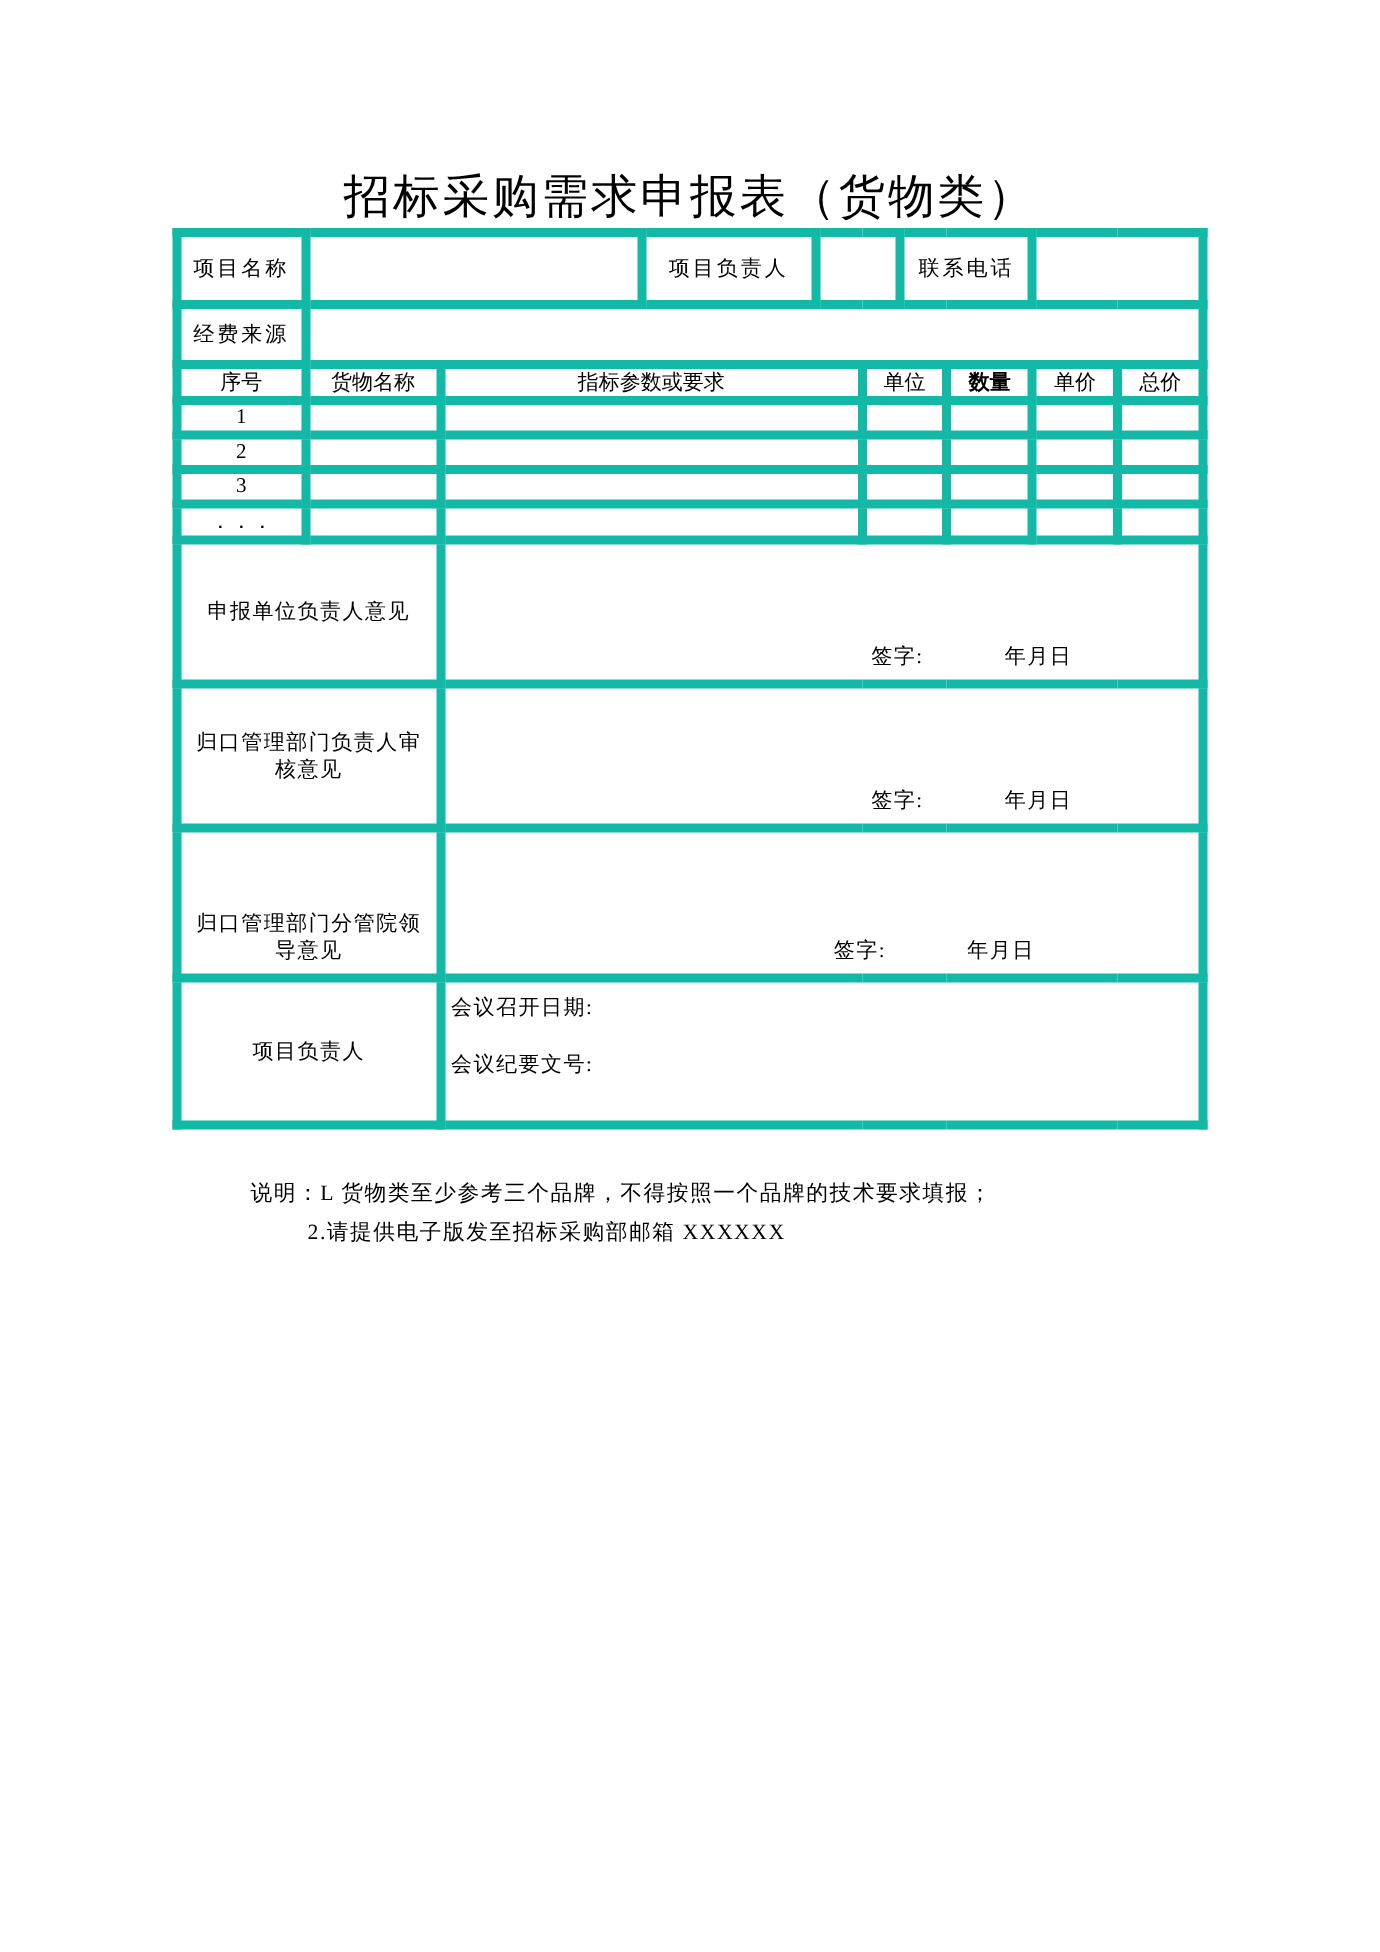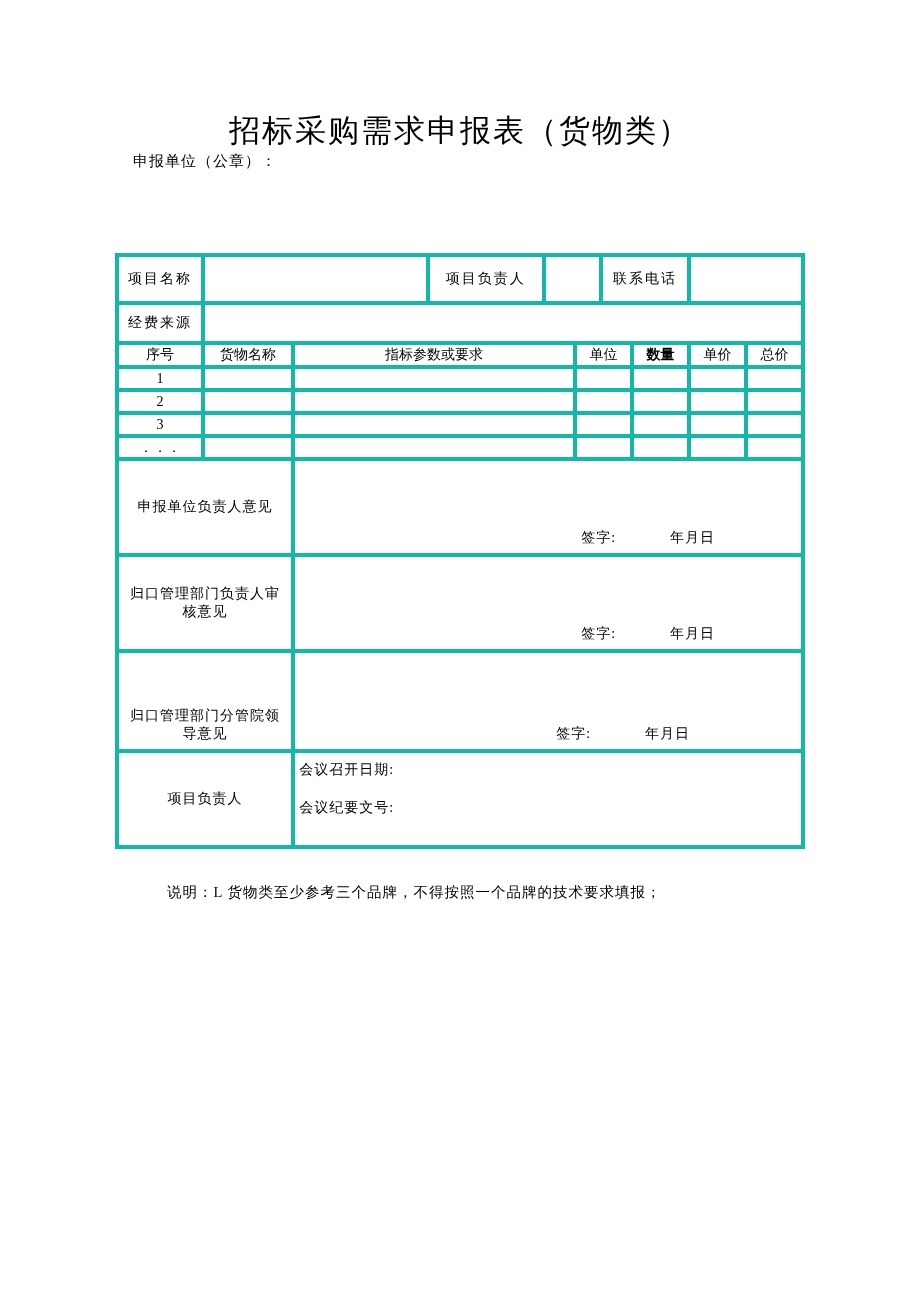--- a/index.html
+++ b/index.html
@@ -28,21 +28,21 @@
       margin-left: 18px;
       margin-bottom: 82px;
       letter-spacing: 1px;
     }
     table {
       border-collapse: collapse;
       width: 100%;
       font-size: 14px;
     }
     td, th {
-      border: 4px solid #14b8a6;
+      border: 6px solid #14b8a6;
       padding: 0;
       text-align: center;
       vertical-align: middle;
       height: 23px;
     }
     .row-header td {
       height: 48px;
     }
     .row-funding td {
       height: 40px;
@@ -110,21 +110,20 @@
     }
     .notes .note2 {
       margin-left: 38px;
     }
   </style>
 </head>
 <body>
 
 <div class="page">
   <h1 class="title">招标采购需求申报表（货物类）</h1>
-  <div class="subtitle">申报单位（公章）：</div>
 
   <table>
     <colgroup>
       <col style="width:83px">
       <col style="width:87px">
       <col style="width:130px">
       <col style="width:112px">
       <col style="width:30px">
       <col style="width:25px">
       <col style="width:30px">
@@ -235,14 +234,15 @@
       <td colspan="8" class="meeting-content">
         <div>会议召开日期:</div>
         <div>会议纪要文号:</div>
       </td>
     </tr>
   </tbody>
     </table>
 
   <div class="notes">
     <div>说明：L 货物类至少参考三个品牌，不得按照一个品牌的技术要求填报；</div>
+    <div class="note2">2.请提供电子版发至招标采购部邮箱 XXXXXX</div>
   </div>
 </div>
 
 </body></html>

